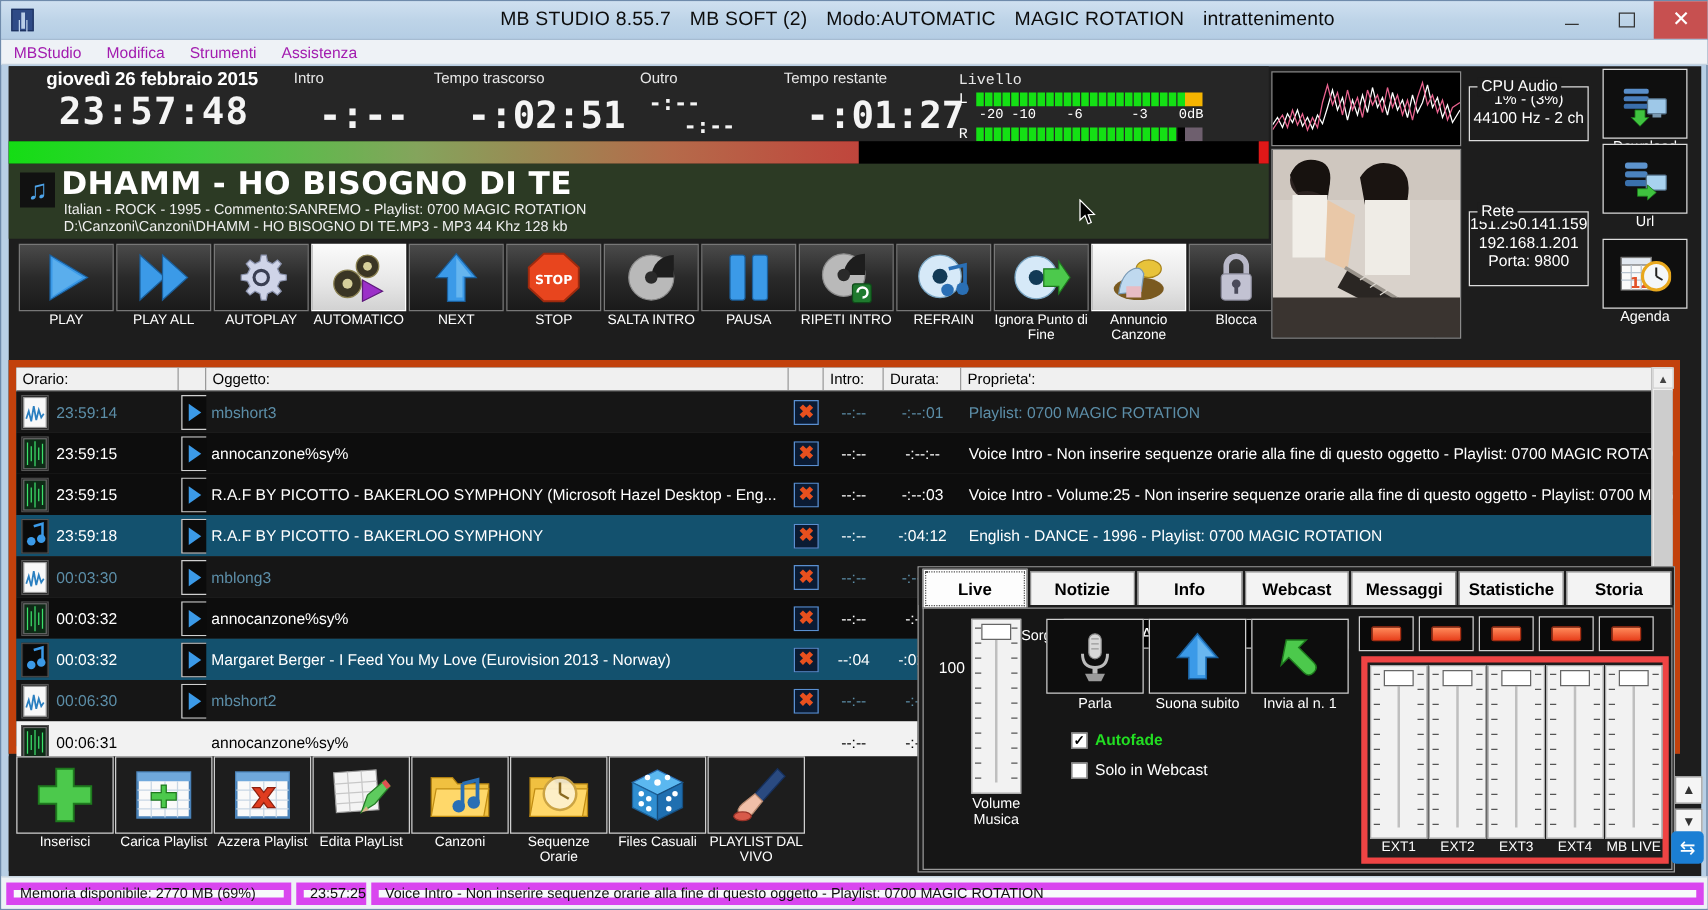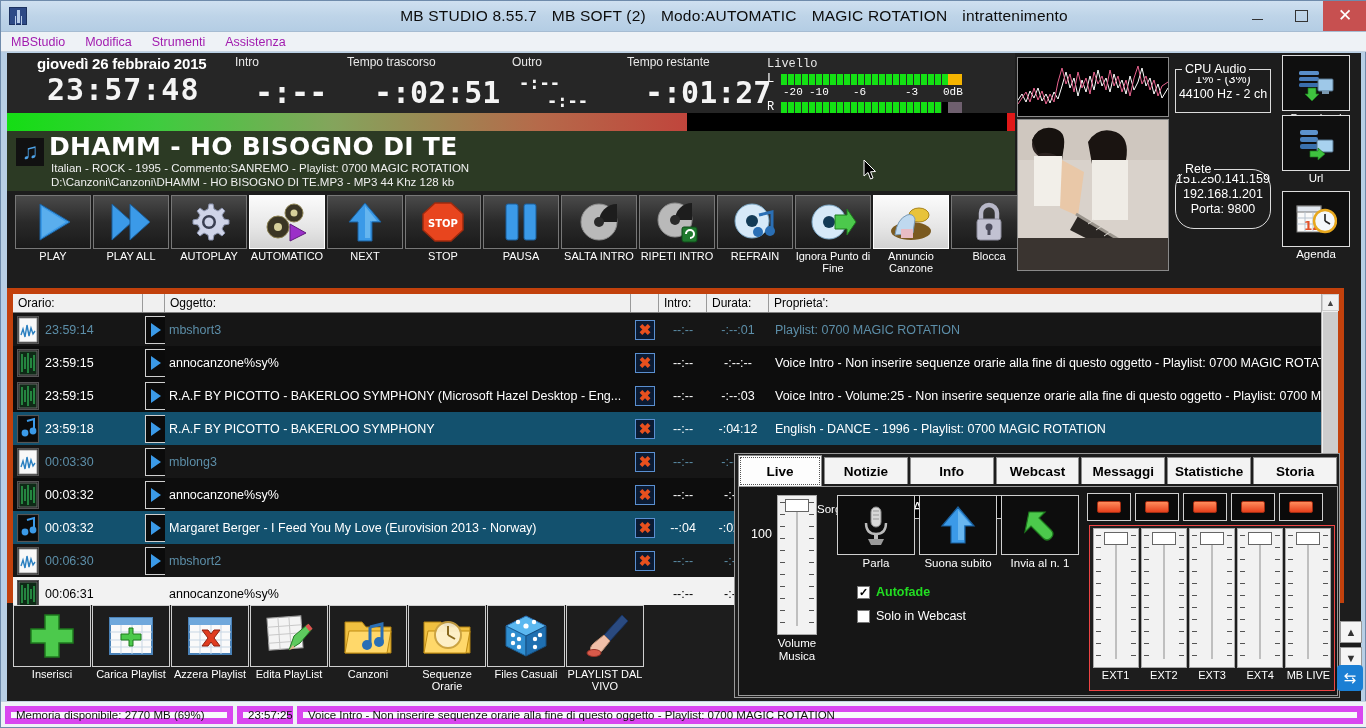--- a/index.html
+++ b/index.html
@@ -299,21 +299,21 @@
   .actbtn { position: absolute; display: flex; flex-direction: column; align-items: center; }
   .actbtn .box { width: 78px; height: 60px; background: #0d0d0d; border: 1px solid #cfcfcf;
                  display:flex; align-items:center; justify-content:center; }
   .actbtn .cap { font-size: 11.5px; color: #fff; margin-top: 2px; }
 
   .chk { position: absolute; display: flex; align-items: center; gap: 6px; font-size: 12.5px; }
   .chk .bx { width: 13px; height: 13px; background: #fff; border: 1px solid #777;
              display:flex;align-items:center;justify-content:center; font-size: 11px; color: #000; }
   .extgroup {
     position: absolute; left: 350px; top: 38px; width: 246px; height: 166px;
-    background: #1d1d1d; border: 1px solid #ef4444; display: flex; padding: 2px; gap: 1px;
+    background: #1d1d1d; border: 5px solid #ef4444; display: flex; padding: 2px; gap: 1px;
   }
   .extcol { width: 48px; display: flex; flex-direction: column; align-items: center; }
   .extcol .cap { font-size: 11px; color: #fff; margin-top: 1px; }
 
   
   .statusbar {
     position: absolute; left: 0; bottom: 0; width: 1366px; height: 26px;
     background: #eef2f6; border-top: 1px solid #c5d3e0; display: flex; align-items: center;
     font-size: 11.5px; color: #111;
   }
@@ -526,36 +526,36 @@
           <div class="box">
             <svg width="44" height="42" viewBox="0 0 44 42">
               <polygon points="14,2 30,2 42,13 42,29 30,40 14,40 2,29 2,13" fill="#e8451e" stroke="#9e2a0e" stroke-width="1.5"></polygon>
               <text x="22" y="26" font-family="DejaVu Sans" font-size="10" font-weight="bold" fill="#fff" text-anchor="middle">STOP</text>
             </svg>
           </div>
           <div class="cap">STOP</div>
         </div>
         <div class="tool">
           <div class="box">
-            <svg width="40" height="42" viewBox="0 0 40 42">
-              <rect x="5" y="3" width="12" height="36" rx="2" fill="#3b9ae8" stroke="#1a5f9c"></rect>
-              <rect x="23" y="3" width="12" height="36" rx="2" fill="#3b9ae8" stroke="#1a5f9c"></rect>
-            </svg>
-          </div>
-          <div class="cap">PAUSA</div>
-        </div>
-        <div class="tool">
-          <div class="box">
             <svg width="44" height="42" viewBox="0 0 44 42">
               <circle cx="22" cy="21" r="18" fill="#b9b9b9" stroke="#8a8a8a"></circle>
               <path d="M22 21 L40 21 L40 3 A18 18 0 0 0 22 21 Z" fill="#1d1d1d"></path>
               <circle cx="22" cy="21" r="5" fill="#2a2a2a"></circle>
             </svg>
           </div>
           <div class="cap">SALTA INTRO</div>
+        </div>
+        <div class="tool">
+          <div class="box">
+            <svg width="40" height="42" viewBox="0 0 40 42">
+              <rect x="5" y="3" width="12" height="36" rx="2" fill="#3b9ae8" stroke="#1a5f9c"></rect>
+              <rect x="23" y="3" width="12" height="36" rx="2" fill="#3b9ae8" stroke="#1a5f9c"></rect>
+            </svg>
+          </div>
+          <div class="cap">PAUSA</div>
         </div>
         <div class="tool">
           <div class="box">
             <svg width="46" height="44" viewBox="0 0 46 44">
               <circle cx="21" cy="20" r="17" fill="#b9b9b9" stroke="#8a8a8a"></circle>
               <path d="M21 20 L38 20 L38 3 A17 17 0 0 0 21 20 Z" fill="#1d1d1d"></path>
               <circle cx="21" cy="20" r="5" fill="#2a2a2a"></circle>
               <rect x="28" y="27" width="15" height="15" rx="2" fill="#1f7a2e" stroke="#0e4a18"></rect>
               <path d="M32 34 a4 4 0 1 1 4 4" fill="none" stroke="#fff" stroke-width="2"></path>
             </svg>
@@ -657,21 +657,21 @@
         <rect x="0" y="118" width="150" height="32" fill="#3a3430"></rect>
       </svg>
     </div>
 
     <div class="fieldset" style="left:1168px; top:16px; width:96px; height:44px;">
       <span class="legend">CPU Audio</span>
       <div>1% - (3%)</div>
       <div>44100 Hz - 2 ch</div>
     </div>
 
-    <div class="fieldset" style="left:1168px; top:116px; width:96px; height:60px;border-radius:19px;">
+    <div class="fieldset" style="left:1168px; top:116px; width:96px; height:60px;">
       <span class="legend">Rete</span>
       <div>151.250.141.159</div>
       <div>192.168.1.201</div>
       <div>Porta: 9800</div>
     </div>
 
     <div class="sidebtn" style="left:1272px; top:2px;">
       <div class="box">
         <svg width="40" height="40" viewBox="0 0 40 40">
           <rect x="3" y="8" width="20" height="4" rx="1.5" fill="#5a8ec9"></rect>

